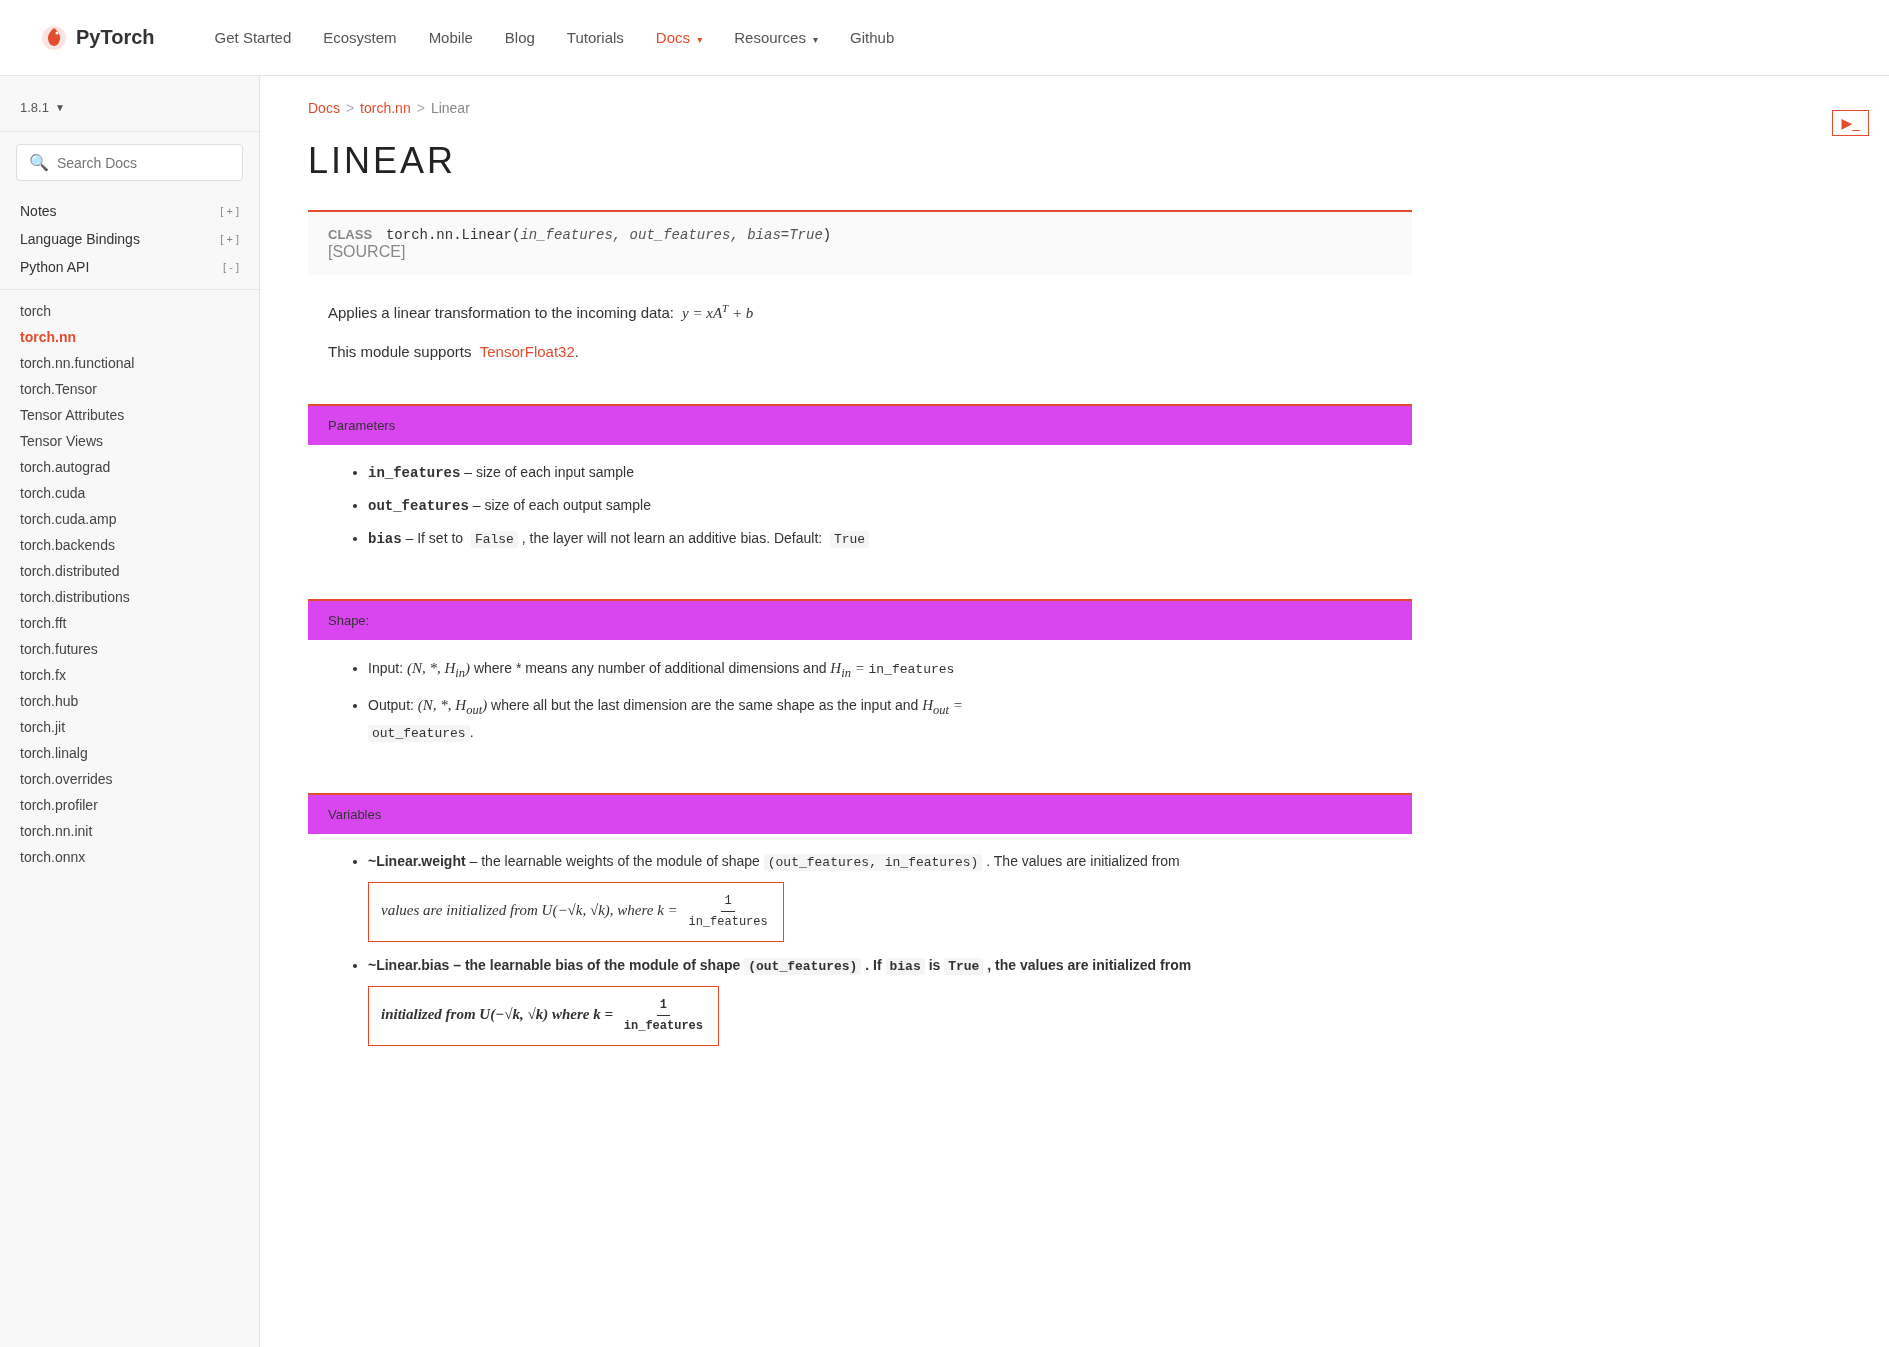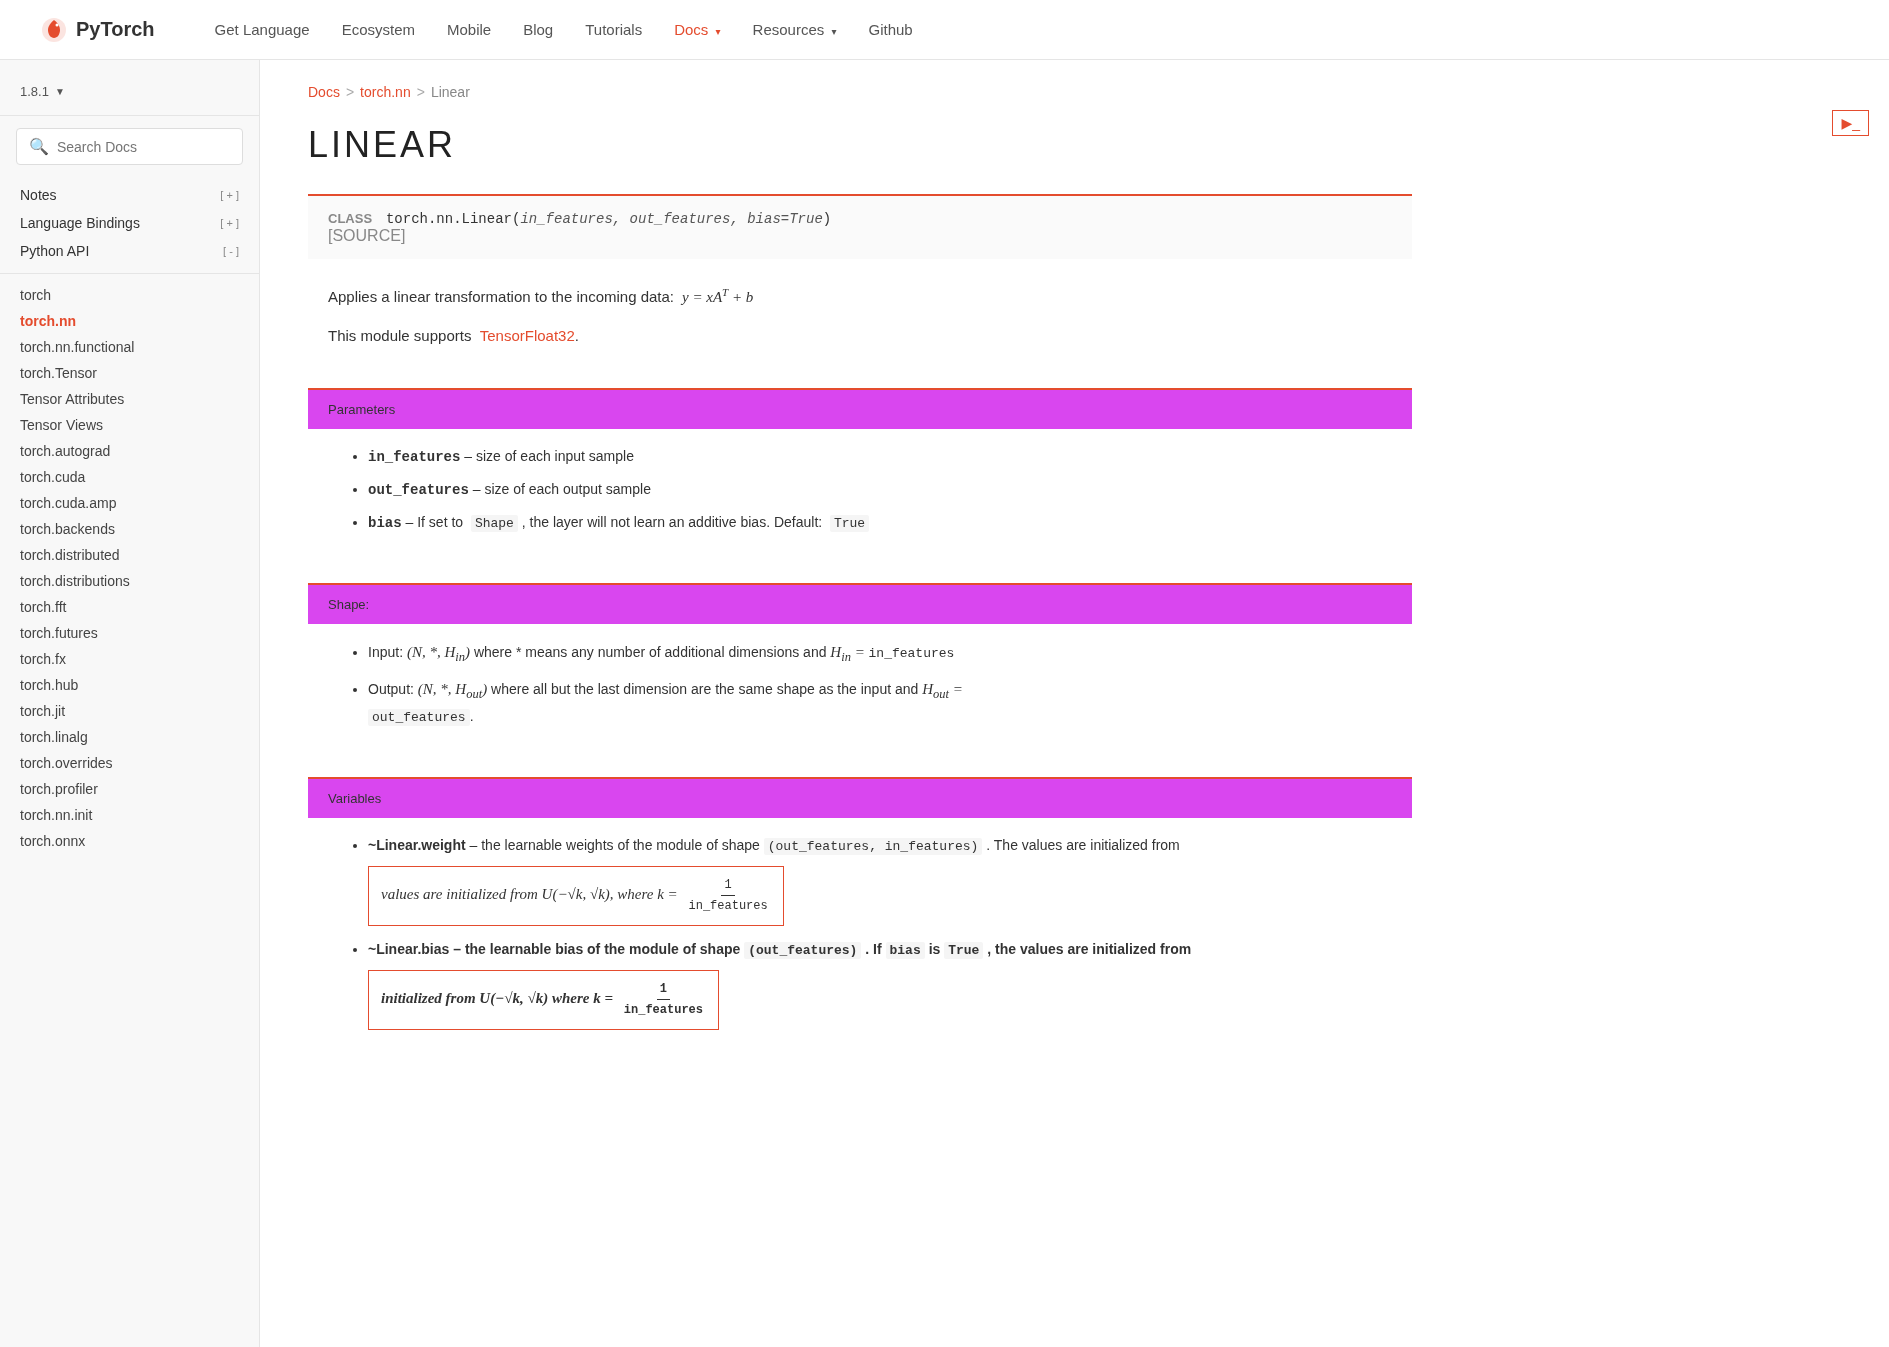--- a/index.html
+++ b/index.html
@@ -3,21 +3,21 @@
   <meta charset="utf-8">
   <style>
     * { box-sizing: border-box; margin: 0; padding: 0; }
     body { font-family: 'Segoe UI', Arial, sans-serif; font-size: 14px; color: #333; background: #fff; }
 
     
     .top-nav {
       display: flex;
       align-items: center;
       padding: 0 40px;
-      height: 60px;
+      height: 76px;
       border-bottom: 1px solid #e5e5e5;
       background: #fff;
     }
     .logo {
       display: flex;
       align-items: center;
       gap: 8px;
       font-size: 20px;
       font-weight: 600;
       color: #333;
@@ -275,21 +275,21 @@
 <nav class="top-nav">
   <a class="logo">
     <svg class="logo-icon" viewBox="0 0 28 28">
       <circle cx="14" cy="14" r="12" fill="#e44c2e" opacity="0.15"></circle>
       <path d="M14 4 C14 4 20 8 20 14 C20 18.4 17.3 22 14 22 C10.7 22 8 18.4 8 14 C8 10 11 6.5 14 4Z" fill="#e44c2e"></path>
       <circle cx="17" cy="9" r="1.5" fill="white"></circle>
     </svg>
     <span>PyTorch</span>
   </a>
   <div class="nav-links">
-    <a class="nav-link">Get Language</a>
+    <a class="nav-link">Get Started</a>
     <a class="nav-link">Ecosystem</a>
     <a class="nav-link">Mobile</a>
     <a class="nav-link">Blog</a>
     <a class="nav-link">Tutorials</a>
     <a class="nav-link active">
       <span>Docs</span>
       <span class="chevron">▾</span>
     </a>
     <a class="nav-link">
       <span>Resources</span>
@@ -394,21 +394,21 @@
             <span class="param-name">in_features</span>
             <span> </span><span>– size of each input sample</span>
           </li>
           <li>
             <span class="param-name">out_features</span>
             <span> </span><span>– size of each output sample</span>
           </li>
           <li>
             <span class="param-name">bias</span>
             <span> </span><span>– If set to</span>
-            &nbsp;<span class="code-inline">Shape</span>
+            &nbsp;<span class="code-inline">False</span>
             <span>, the layer will not learn an additive bias. Default:</span>
             &nbsp;<span class="code-inline">True</span>
           </li>
         </ul>
       </div>
     </div>
 
     <div class="section-block">
       <div class="section-header">Shape:</div>
       <div class="section-content">

